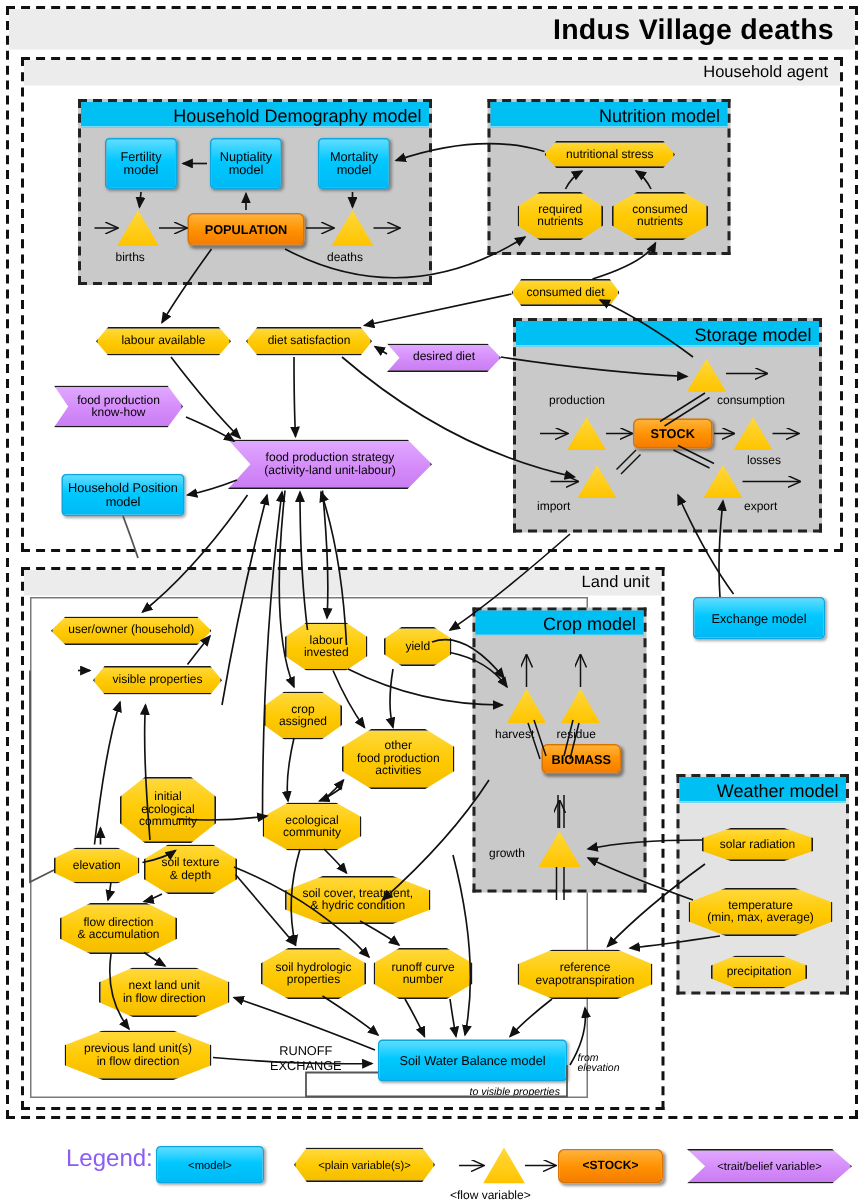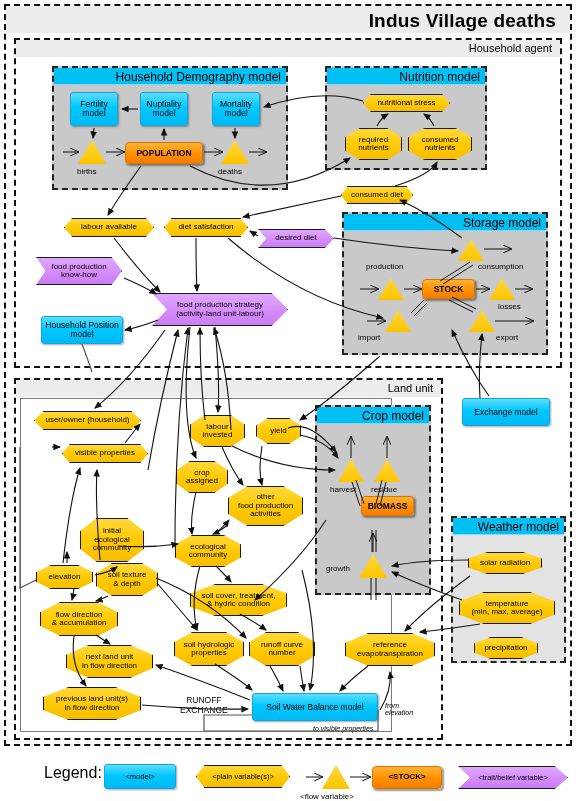--- a/index.html
+++ b/index.html
@@ -51,21 +51,21 @@
        border:0;filter:drop-shadow(1px 1px 1px rgba(0,0,0,.35));}
   .flabel{position:absolute;font-size:8px;color:#000;white-space:nowrap;}
   .plabel{position:absolute;font-size:7.5px;color:#000;white-space:nowrap;}
   .plabel.it{font-style:italic;font-size:7px;}
   .plabel.cap{font-size:8.5px;}
 
   svg.edges{position:absolute;left:0;top:0;width:576px;height:801px;pointer-events:none;}
 
   
   .legend-wrap{position:absolute;left:0;top:752px;width:576px;height:49px;}
-  .legend-lbl{position:absolute;left:44px;top:12px;font-size:16px;color:#000000;}
+  .legend-lbl{position:absolute;left:44px;top:12px;font-size:16px;color:#8b5cf6;}
 </style>
 </head>
 <body>
 
 <div id="root">
 
   <div class="outer" style="left:4px;top:4px;width:568px;height:742px;"></div>
 
   <div class="titlebar" style="left:6px;top:6px;width:564px;height:27px;"></div>
   <div class="title-txt" style="left:0;top:10px;width:556px;text-align:right;">Indus Village deaths</div>

